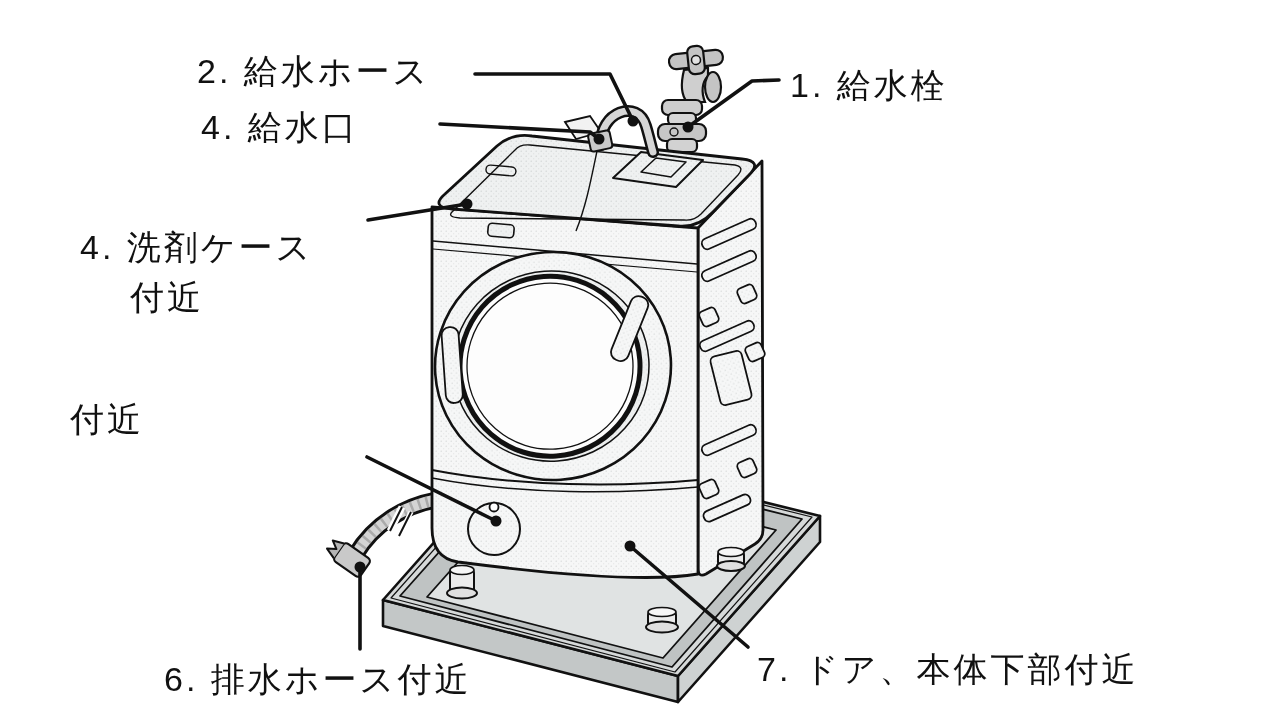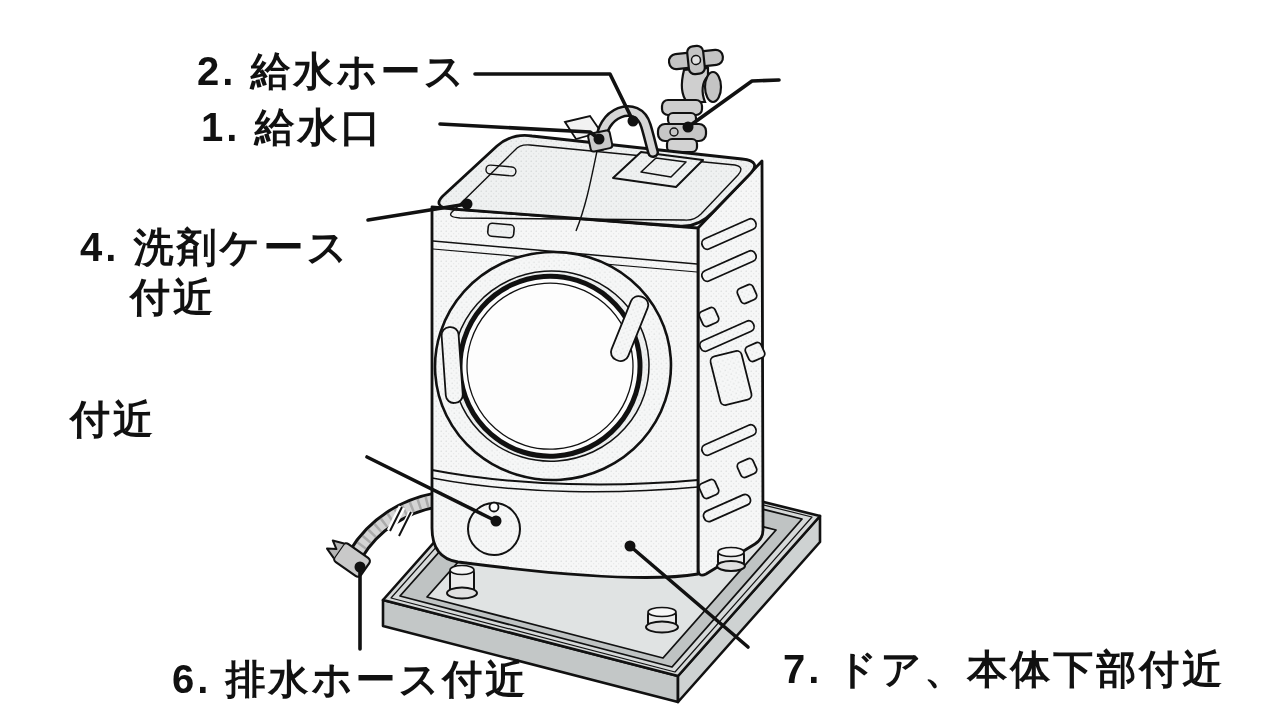--- a/index.html
+++ b/index.html
@@ -1,29 +1,29 @@
 <!DOCTYPE html>
 <html><head>
 <meta charset="utf-8">
 <style>
   html,body{margin:0;padding:0;background:#ffffff;}
   .stage{position:relative;width:1280px;height:720px;background:#fff;overflow:hidden;
          font-family:"Liberation Sans","DejaVu Sans",sans-serif;}
   .stage svg{position:absolute;left:0;top:0;}
-  .lbl{position:absolute;color:#111;font-size:40px;line-height:50px;font-weight:700;
+  .lbl{position:absolute;color:#111;font-size:34px;line-height:50px;font-weight:400;
        letter-spacing:3px;white-space:nowrap;}
   .lbl .ind4{padding-left:50px;}
   .lbl .ind5{padding-left:58px;}
   #lbl1{left:790px;top:60px;}
   #lbl2{left:197px;top:46px;}
   #lbl3{left:201px;top:102px;}
   #lbl4{left:80px;top:180px;margin-top:42px;}
   #lbl5{left:12px;top:394px;}
-  #lbl6{left:172px;top:654px;}
-  #lbl7{left:757px;top:644px;margin-left:26px;}
+  #lbl6{left:164px;top:654px;}
+  #lbl7{left:757px;top:644px;}
 </style>
 </head>
 <body>
 
 <div class="stage">
 
 <svg width="1280" height="720" viewBox="0 0 1280 720">
   <defs>
     <pattern id="stipA" width="5" height="5" patternUnits="userSpaceOnUse">
       <rect width="5" height="5" fill="#f6f7f7"></rect>
@@ -161,22 +161,23 @@
     <circle cx="688" cy="127" r="5.5"></circle>
     <circle cx="633" cy="121" r="5.5"></circle>
     <circle cx="599" cy="139" r="5.5"></circle>
     <circle cx="467" cy="204" r="5.5"></circle>
     <circle cx="496" cy="521" r="5.5"></circle>
     <circle cx="360" cy="567" r="5.5"></circle>
     <circle cx="630" cy="546" r="5.5"></circle>
   </g>
 </svg>
 
+  <div class="lbl" id="lbl1">1. 給水栓</div>
   <div class="lbl" id="lbl2">2. 給水ホース</div>
-  <div class="lbl" id="lbl3">1. 給水口</div>
+  <div class="lbl" id="lbl3">4. 給水口</div>
   <div class="lbl" id="lbl4">
     <div>4. 洗剤ケース</div>
     <div class="ind4">付近</div>
   </div>
   <div class="lbl" id="lbl5">
     <div class="ind5">付近</div>
   </div>
   <div class="lbl" id="lbl6">6. 排水ホース付近</div>
   <div class="lbl" id="lbl7">7. ドア、本体下部付近</div>
 </div>

